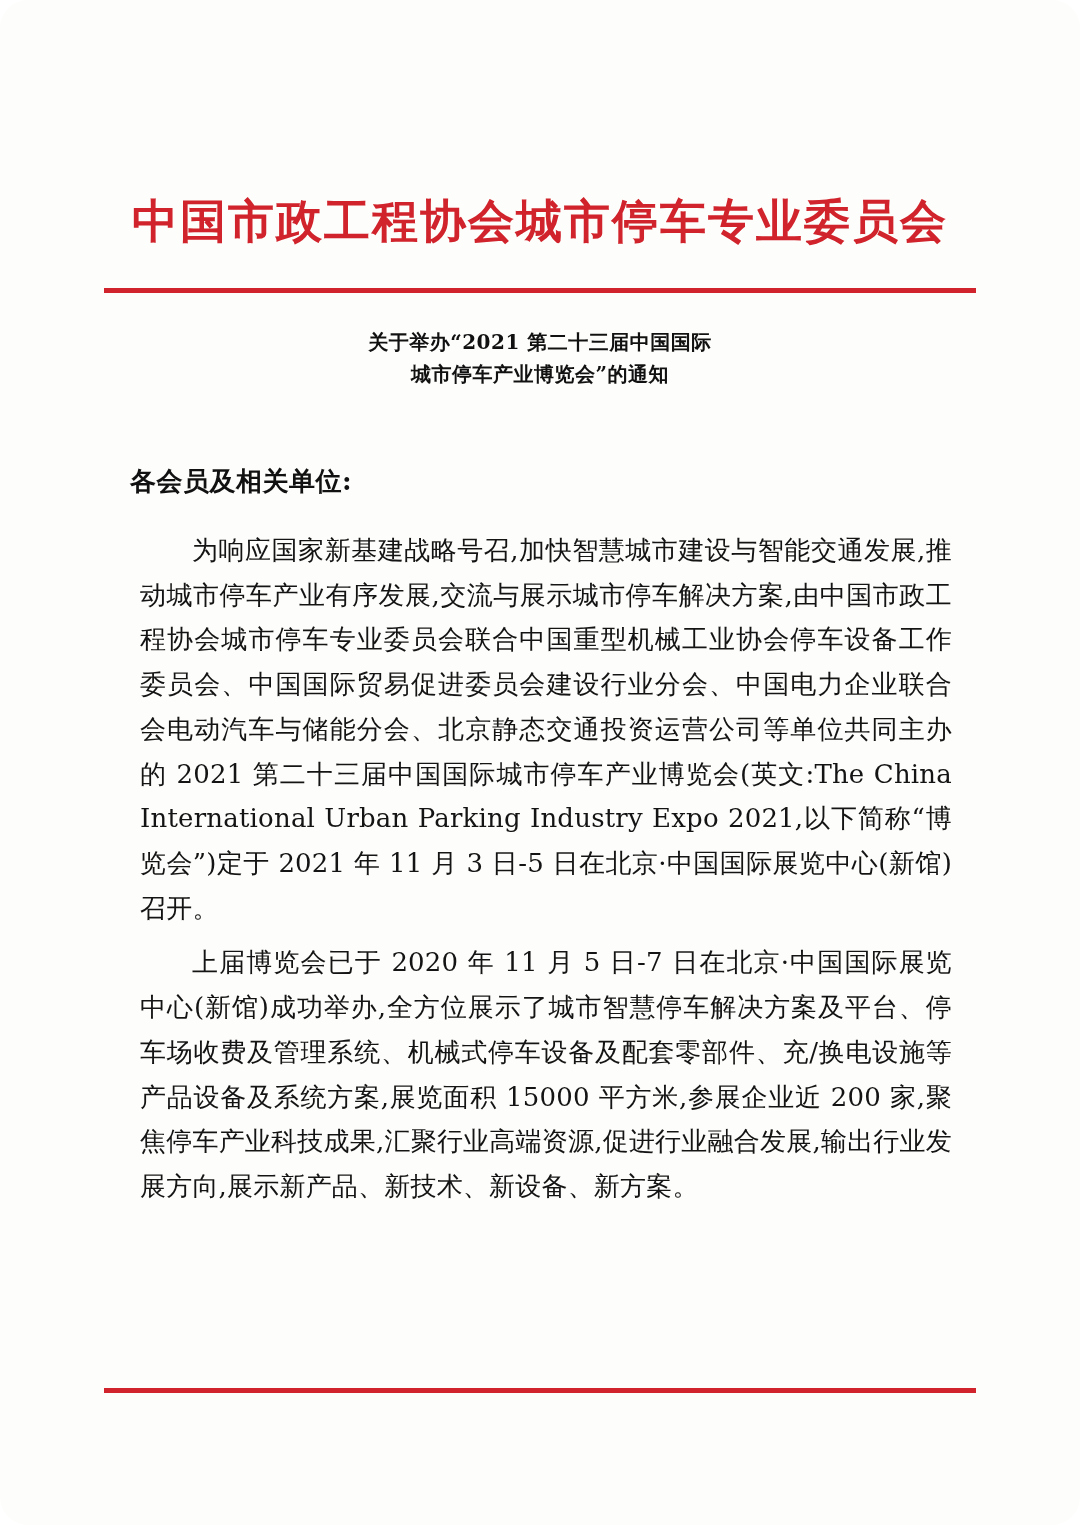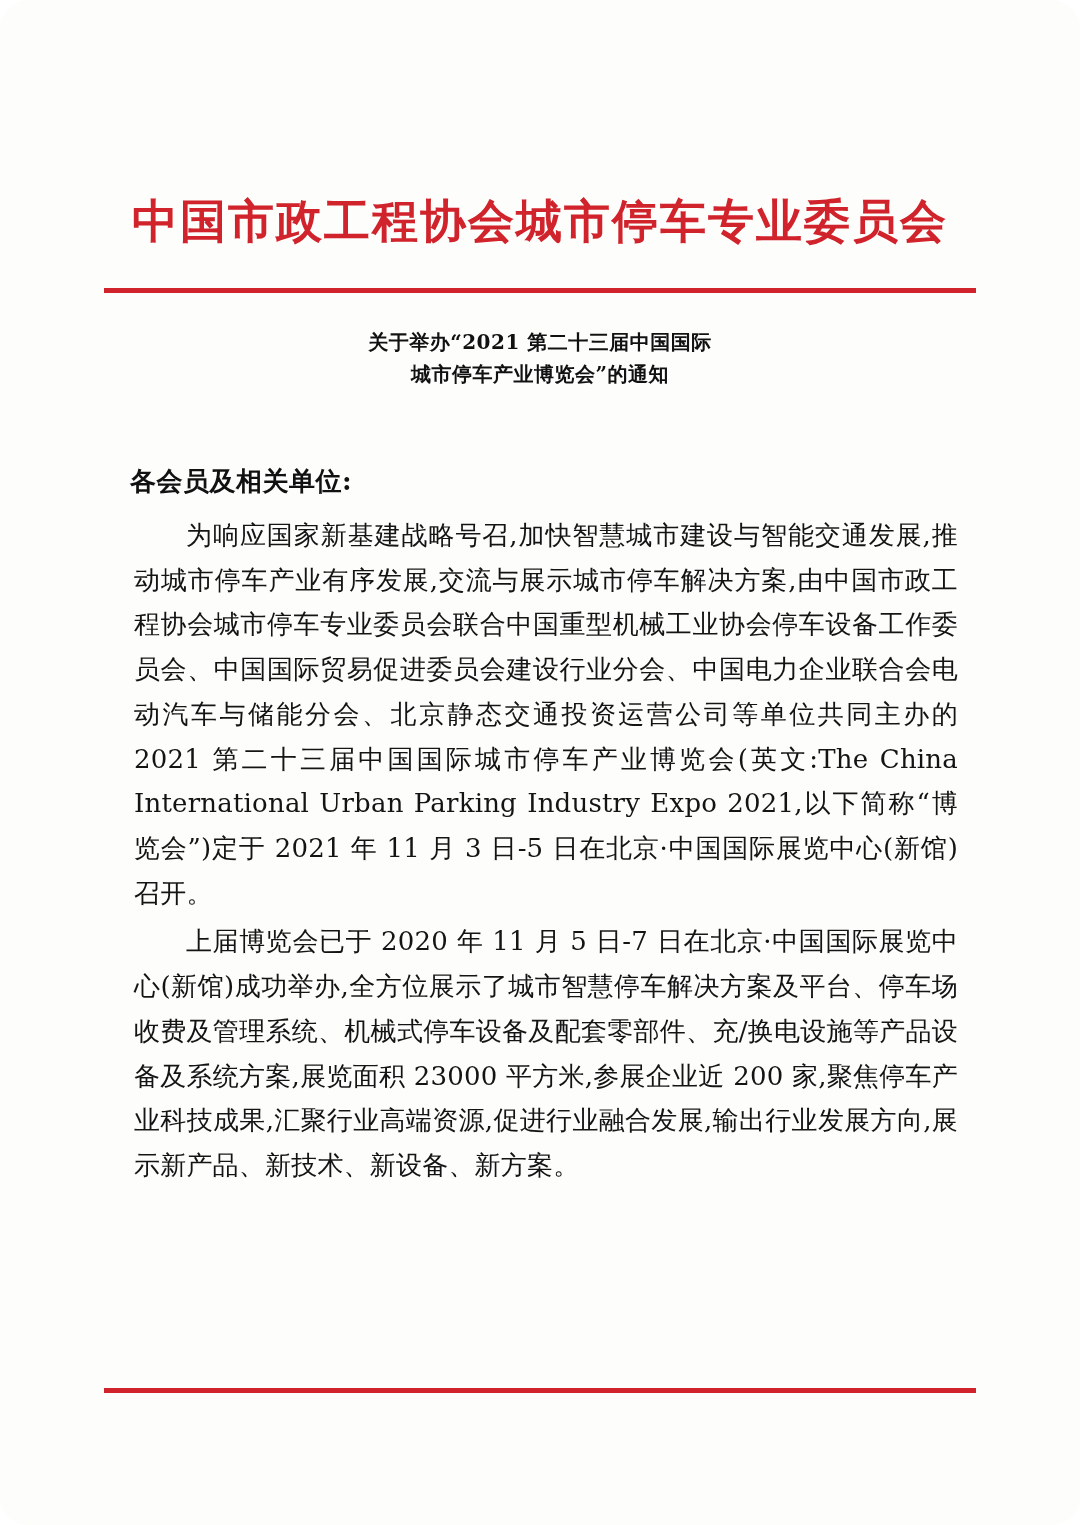--- a/index.html
+++ b/index.html
@@ -80,25 +80,25 @@
     position: absolute;
     top: 462px;
     left: 130px;
     width: 832px;
   }
   .salutation {
     font-size: 26px;
     font-weight: bold;
     color: #111111;
     line-height: 1.5;
-    margin-bottom: 12px;
+    margin-bottom: 27px;
     letter-spacing: 0.5px;
   }
   p.para {
-    margin: 4px;
+    margin: 10px;
     font-size: 26px;
     line-height: 1.72;
     color: #141414;
     text-align: justify;
     text-justify: inter-ideograph;
     text-indent: 2em;
     letter-spacing: 0.2px;
   }
   p.para + p.para {
     margin-top: 2px;
@@ -116,18 +116,18 @@
   <div class="rule-top"></div>
 
   <div class="doc-title">
     <span>关于举办“2021 第二十三届中国国际</span>
     <span class="line2">城市停车产业博览会”的通知</span>
   </div>
 
   <div class="body-wrap">
     <div class="salutation">各会员及相关单位:</div>
     <p class="para">为响应国家新基建战略号召,加快智慧城市建设与智能交通发展,推动城市停车产业有序发展,交流与展示城市停车解决方案,由中国市政工程协会城市停车专业委员会联合中国重型机械工业协会停车设备工作委员会、中国国际贸易促进委员会建设行业分会、中国电力企业联合会电动汽车与储能分会、北京静态交通投资运营公司等单位共同主办的 2021 第二十三届中国国际城市停车产业博览会(英文:The China International Urban Parking Industry Expo 2021,以下简称“博览会”)定于 2021 年 11 月 3 日-5 日在北京·中国国际展览中心(新馆)召开。</p>
-    <p class="para">上届博览会已于 2020 年 11 月 5 日-7 日在北京·中国国际展览中心(新馆)成功举办,全方位展示了城市智慧停车解决方案及平台、停车场收费及管理系统、机械式停车设备及配套零部件、充/换电设施等产品设备及系统方案,展览面积 23000 平方米,参展企业近 200 家,聚焦停车产业科技成果,汇聚行业高端资源,促进行业融合发展,输出行业发展方向,展示新产品、新技术、新设备、新方案。</p>
+    <p class="para">上届博览会已于 2020 年 11 月 5 日-7 日在北京·中国国际展览中心(新馆)成功举办,全方位展示了城市智慧停车解决方案及平台、停车场收费及管理系统、机械式停车设备及配套零部件、充/换电设施等产品设备及系统方案,展览面积 15000 平方米,参展企业近 200 家,聚焦停车产业科技成果,汇聚行业高端资源,促进行业融合发展,输出行业发展方向,展示新产品、新技术、新设备、新方案。</p>
   </div>
 
   <div class="rule-bottom"></div>
 
 </div>
 
 </body></html>

